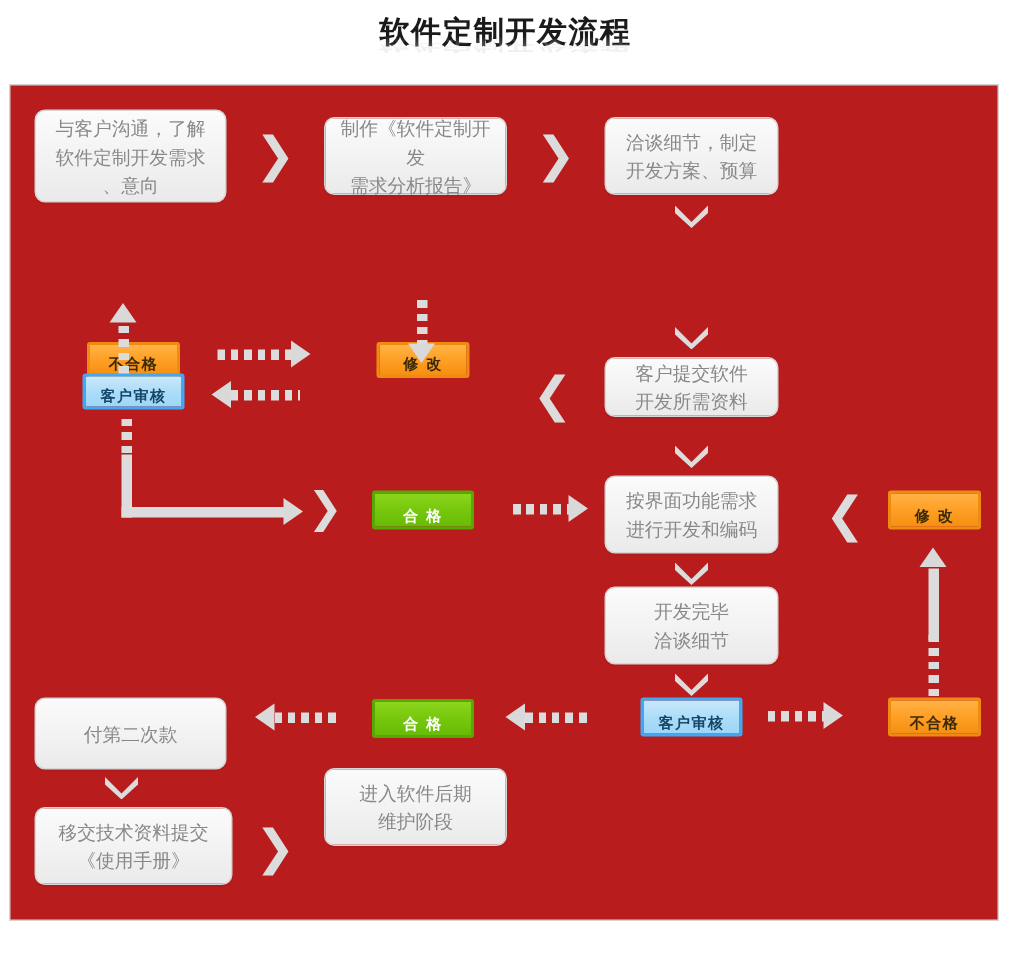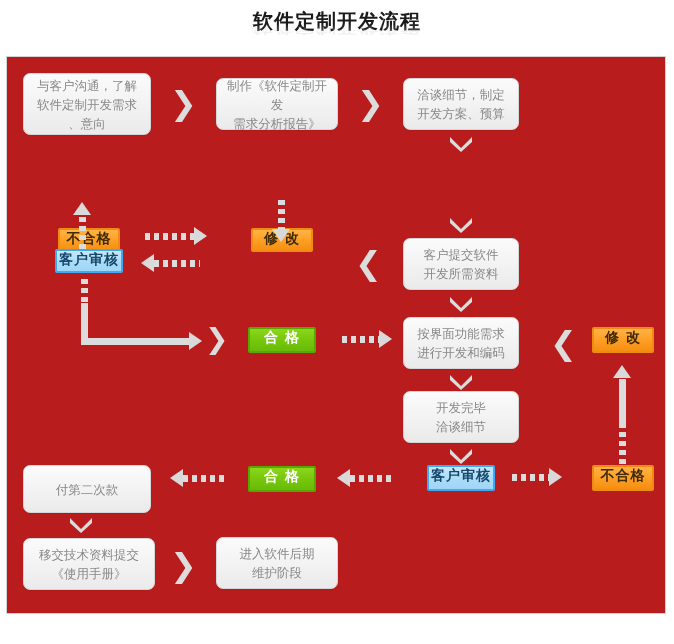--- a/index.html
+++ b/index.html
@@ -71,23 +71,23 @@
     padding: 4px 6px;
     box-shadow: 0 1px 1px rgba(0,0,0,0.05);
   }
   .node span { display: block; white-space: pre-line; }
 
   
   .badge {
     position: absolute;
     box-sizing: border-box;
     display: flex;
-    align-items: flex-start;
+    align-items: flex-end;
     justify-content: center;
-    font-size: 14px;
+    font-size: 10px;
     font-weight: bold;
     letter-spacing: 1px;
     border-radius: 2px;
   }
   .badge.orange {
     background: linear-gradient(to bottom, #ffb347 0%, #ffa128 45%, #f58f11 100%);
     border: 2px solid #ef8a12;
     color: #3d2a06;
   }
   .badge.green {
@@ -188,21 +188,21 @@
   <div class="node" style="left:396px; top:21px; width:116px; height:52px;">
     <span>洽谈细节，制定
 开发方案、预算</span>
   </div>
 
   <div class="vchev" style="left:443px; top:80px;"></div>
 
 
   <div class="vchev" style="left:443px; top:161px;"></div>
 
-  <div class="node" style="left:396px; top:181px; width:116px; height:52px;">
+  <div class="node" style="left:396px; top:181px; width:116px; height:40px;">
     <span>客户提交软件
 开发所需资料</span>
   </div>
 
   <div class="vchev" style="left:443px; top:240px;"></div>
 
   <div class="badge orange" style="left:51px; top:171px; width:62px; height:24px;">
     <span>不合格</span>
   </div>
 
@@ -293,18 +293,18 @@
 
   <div class="vchev" style="left:63px; top:461px;"></div>
 
   <div class="node" style="left:16px; top:481px; width:132px; height:52px;">
     <span>移交技术资料提交
 《使用手册》</span>
   </div>
 
   <div class="chev" style="left:163px; top:492px; font-size:32px;">❯</div>
 
-  <div class="node" style="left:209px; top:480px; width:122px; height:52px;">
+  <div class="node" style="left:209px; top:455px; width:122px; height:52px;">
     <span>进入软件后期
 维护阶段</span>
   </div>
 
 </div>
 
 </body></html>

